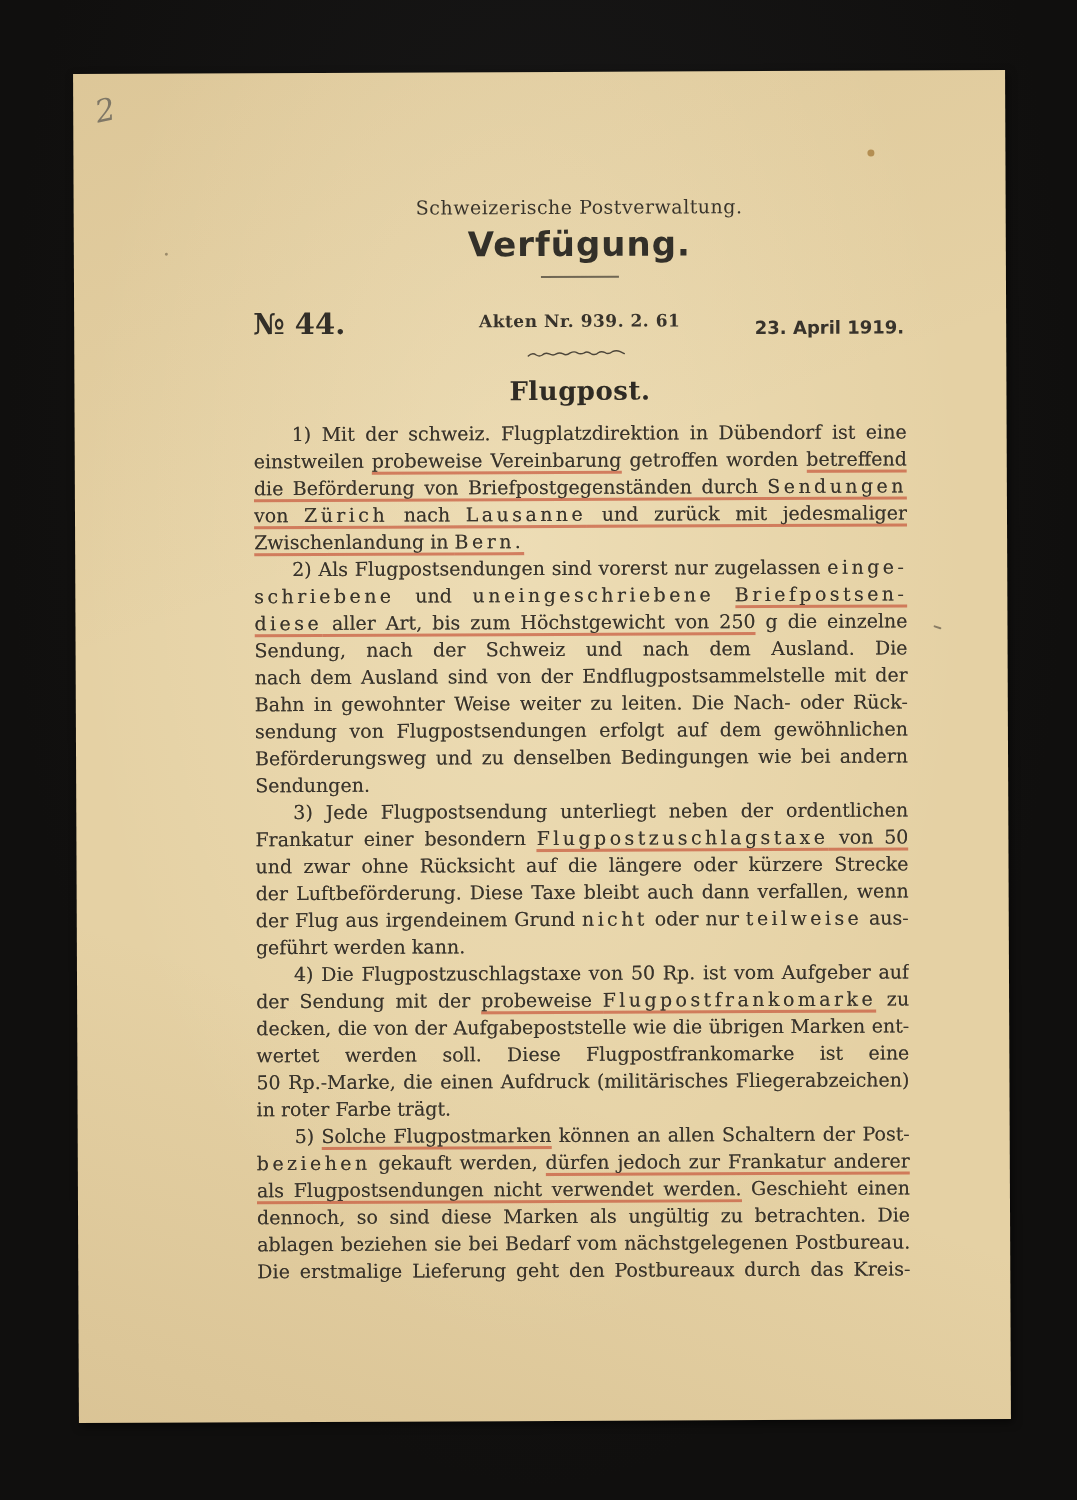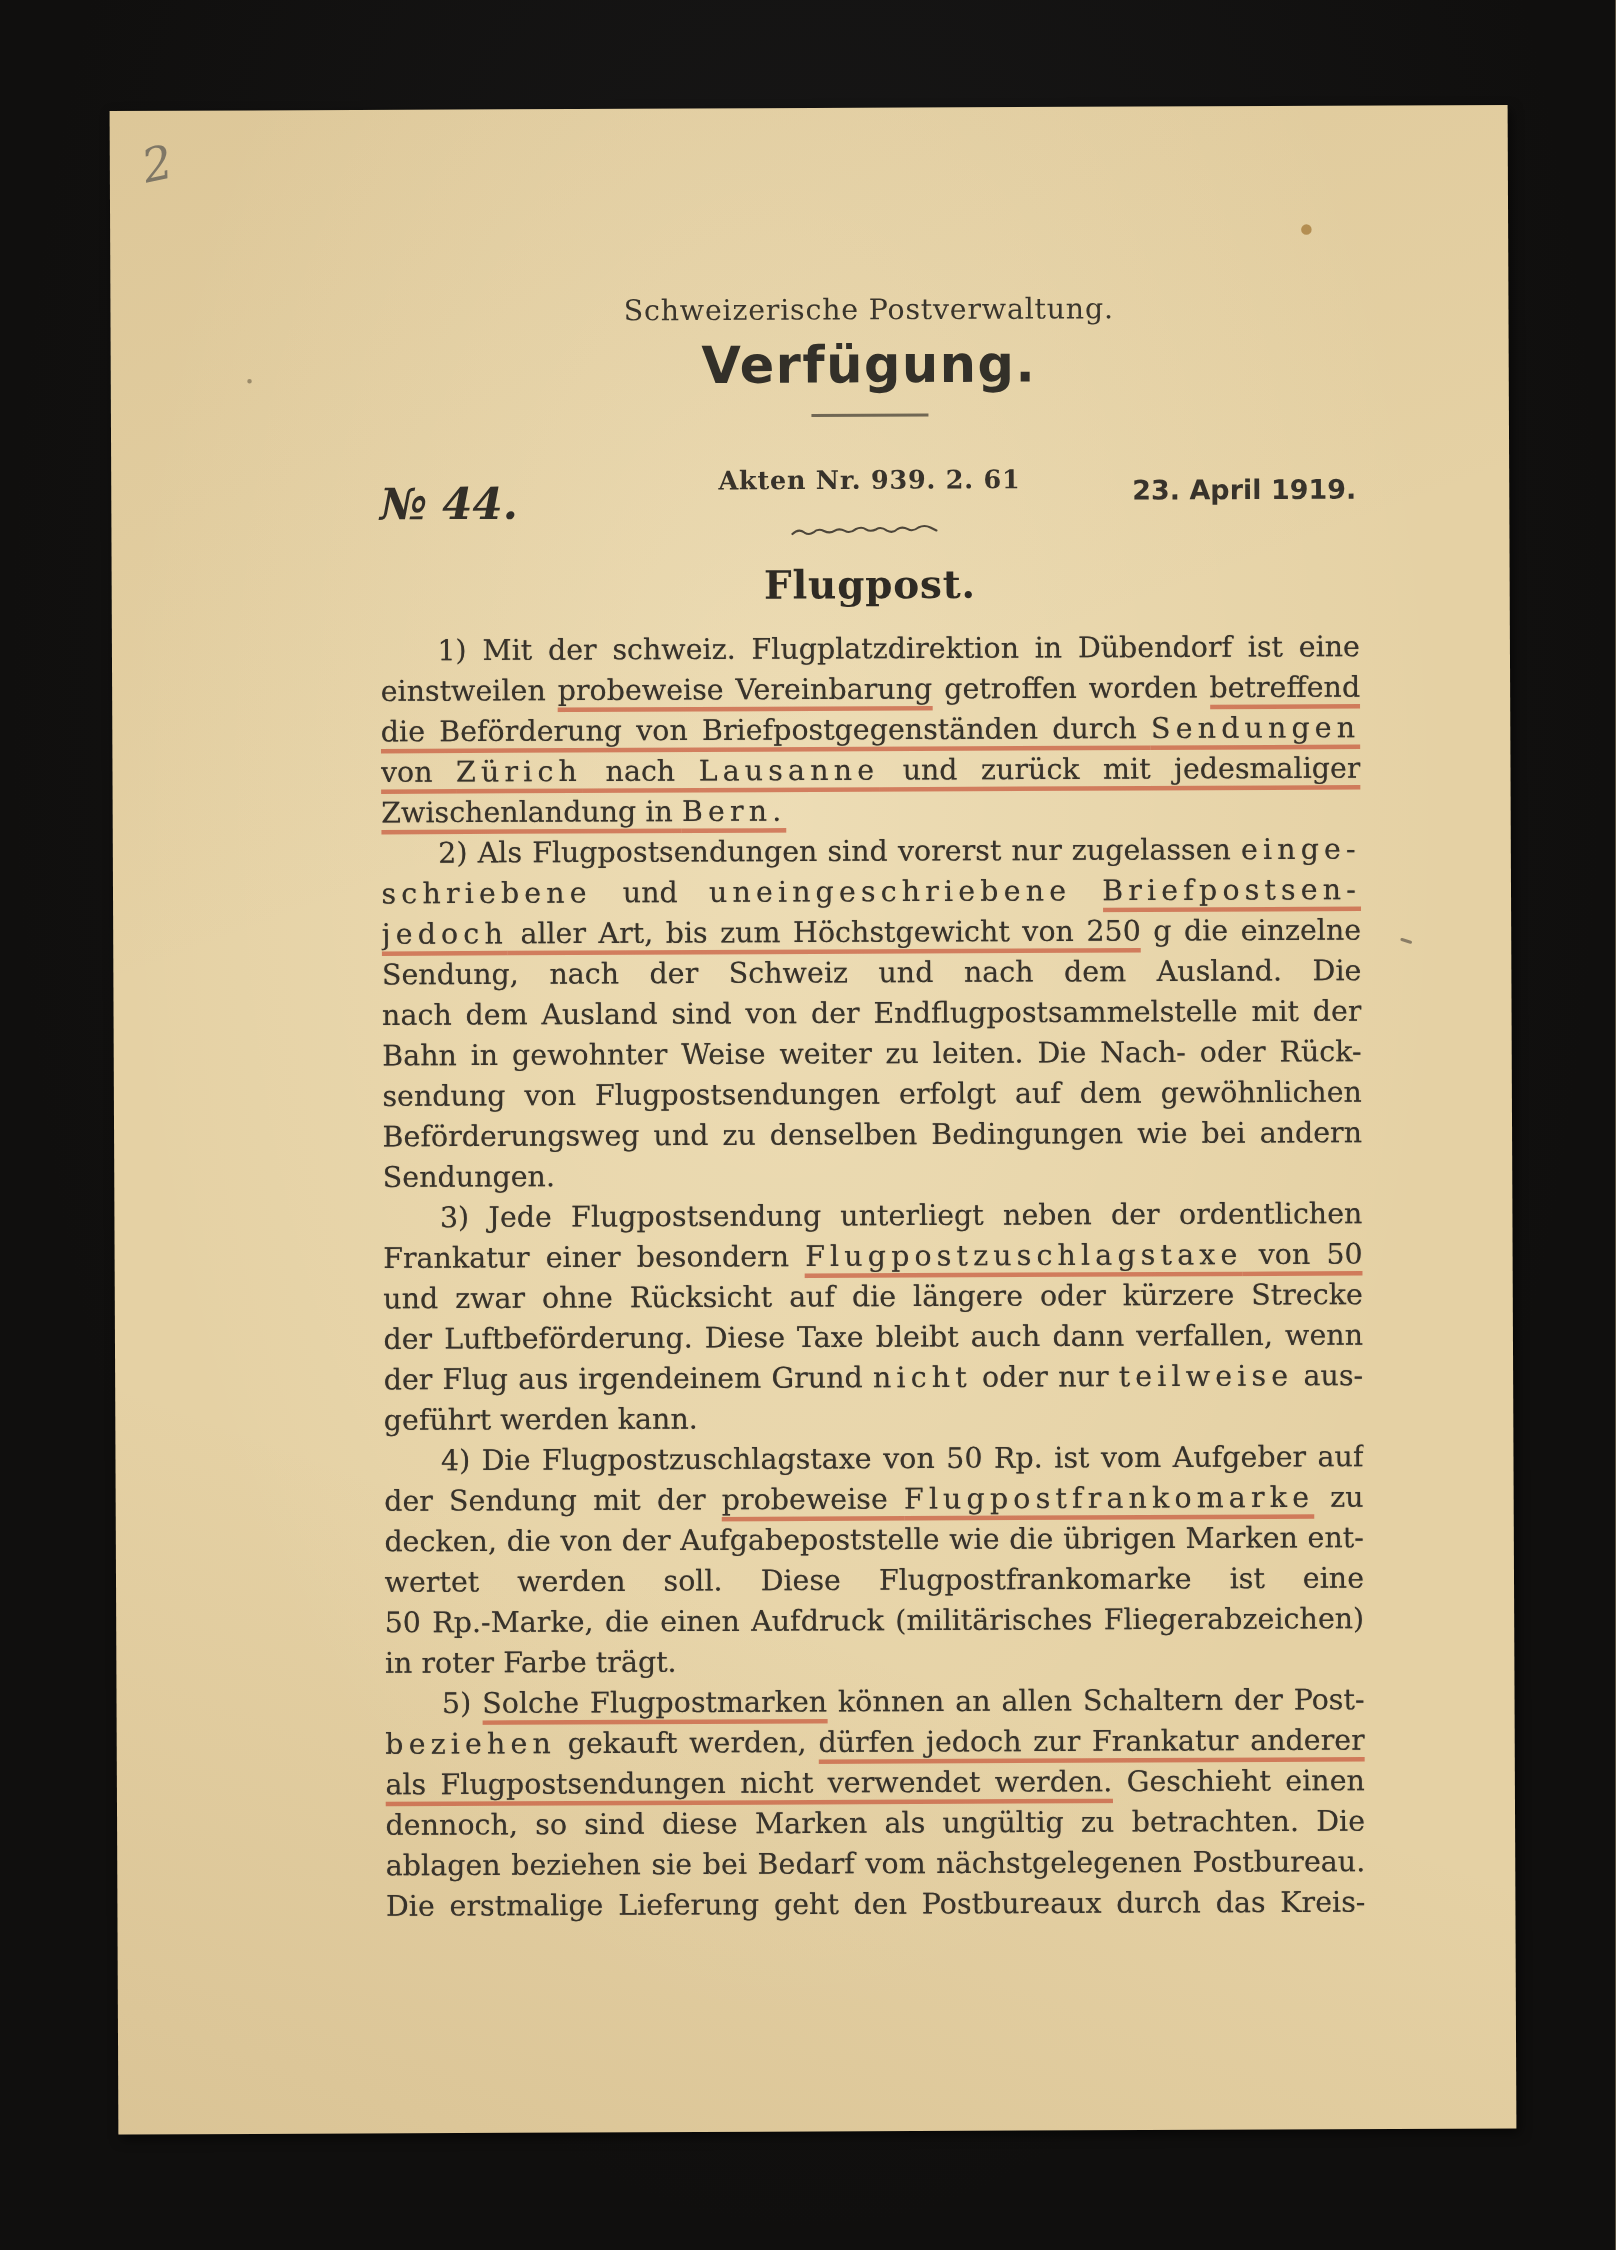--- a/index.html
+++ b/index.html
@@ -110,23 +110,22 @@
   }
 
   .meta {
     position: relative;
     margin-top: 24px;
     height: 40px;
   }
   .docno {
     position: absolute;
     left: 0;
-    top: 16px;
+    top: 4px;
     font-family: "DejaVu Serif", serif;
-    font-style: italic;
     font-weight: bold;
     font-size: 29px;
     color: #332f28;
   }
   .akten {
     position: absolute;
     left: 50%;
     top: 9px;
     transform: translateX(-50%);
     font-size: 17px;
@@ -206,21 +205,21 @@
           <div>
             <div class="line indent"><span>1) Mit der schweiz. Flugplatzdirektion in Dübendorf ist eine</span></div>
             <div class="line"><span>einstweilen </span><span class="u">probeweise Vereinbarung</span><span> getroffen worden </span><span class="u">betreffend</span></div>
             <div class="line"><span class="u">die Beförderung von Briefpostgegenständen durch </span><span class="u ls">Sendungen</span></div>
             <div class="line"><span class="u">von </span><span class="u ls">Zürich</span><span class="u"> nach </span><span class="u ls">Lausanne</span><span class="u"> und zurück mit jedesmaliger</span></div>
             <div class="line end"><span class="u">Zwischenlandung in </span><span class="u ls">Bern.</span></div>
           </div>
           <div>
             <div class="line indent"><span>2) Als Flugpostsendungen sind vorerst nur zugelassen </span><span class="ls">einge-</span></div>
             <div class="line"><span class="ls">schriebene</span><span> und </span><span class="ls">uneingeschriebene</span><span> </span><span class="u ls">Briefpostsen-</span></div>
-            <div class="line"><span class="u ls">jedoch</span><span class="u"> aller Art, bis zum Höchstgewicht von 250</span><span> g die einzelne</span></div>
+            <div class="line"><span class="u ls">diese</span><span class="u"> aller Art, bis zum Höchstgewicht von 250</span><span> g die einzelne</span></div>
             <div class="line"><span>Sendung, nach der Schweiz und nach dem Ausland.  Die Sendungen</span></div>
             <div class="line"><span>nach dem Ausland sind von der Endflugpostsammelstelle mit der</span></div>
             <div class="line"><span>Bahn in gewohnter Weise weiter zu leiten.  Die Nach- oder Rück-</span></div>
             <div class="line"><span>sendung von Flugpostsendungen erfolgt auf dem gewöhnlichen</span></div>
             <div class="line"><span>Beförderungsweg und zu denselben Bedingungen wie bei andern</span></div>
             <div class="line end"><span>Sendungen.</span></div>
           </div>
           <div>
             <div class="line indent"><span>3) Jede Flugpostsendung unterliegt neben der ordentlichen</span></div>
             <div class="line"><span>Frankatur einer besondern </span><span class="u ls">Flugpostzuschlagstaxe</span><span class="u"> von 50 Rp.,</span></div>

